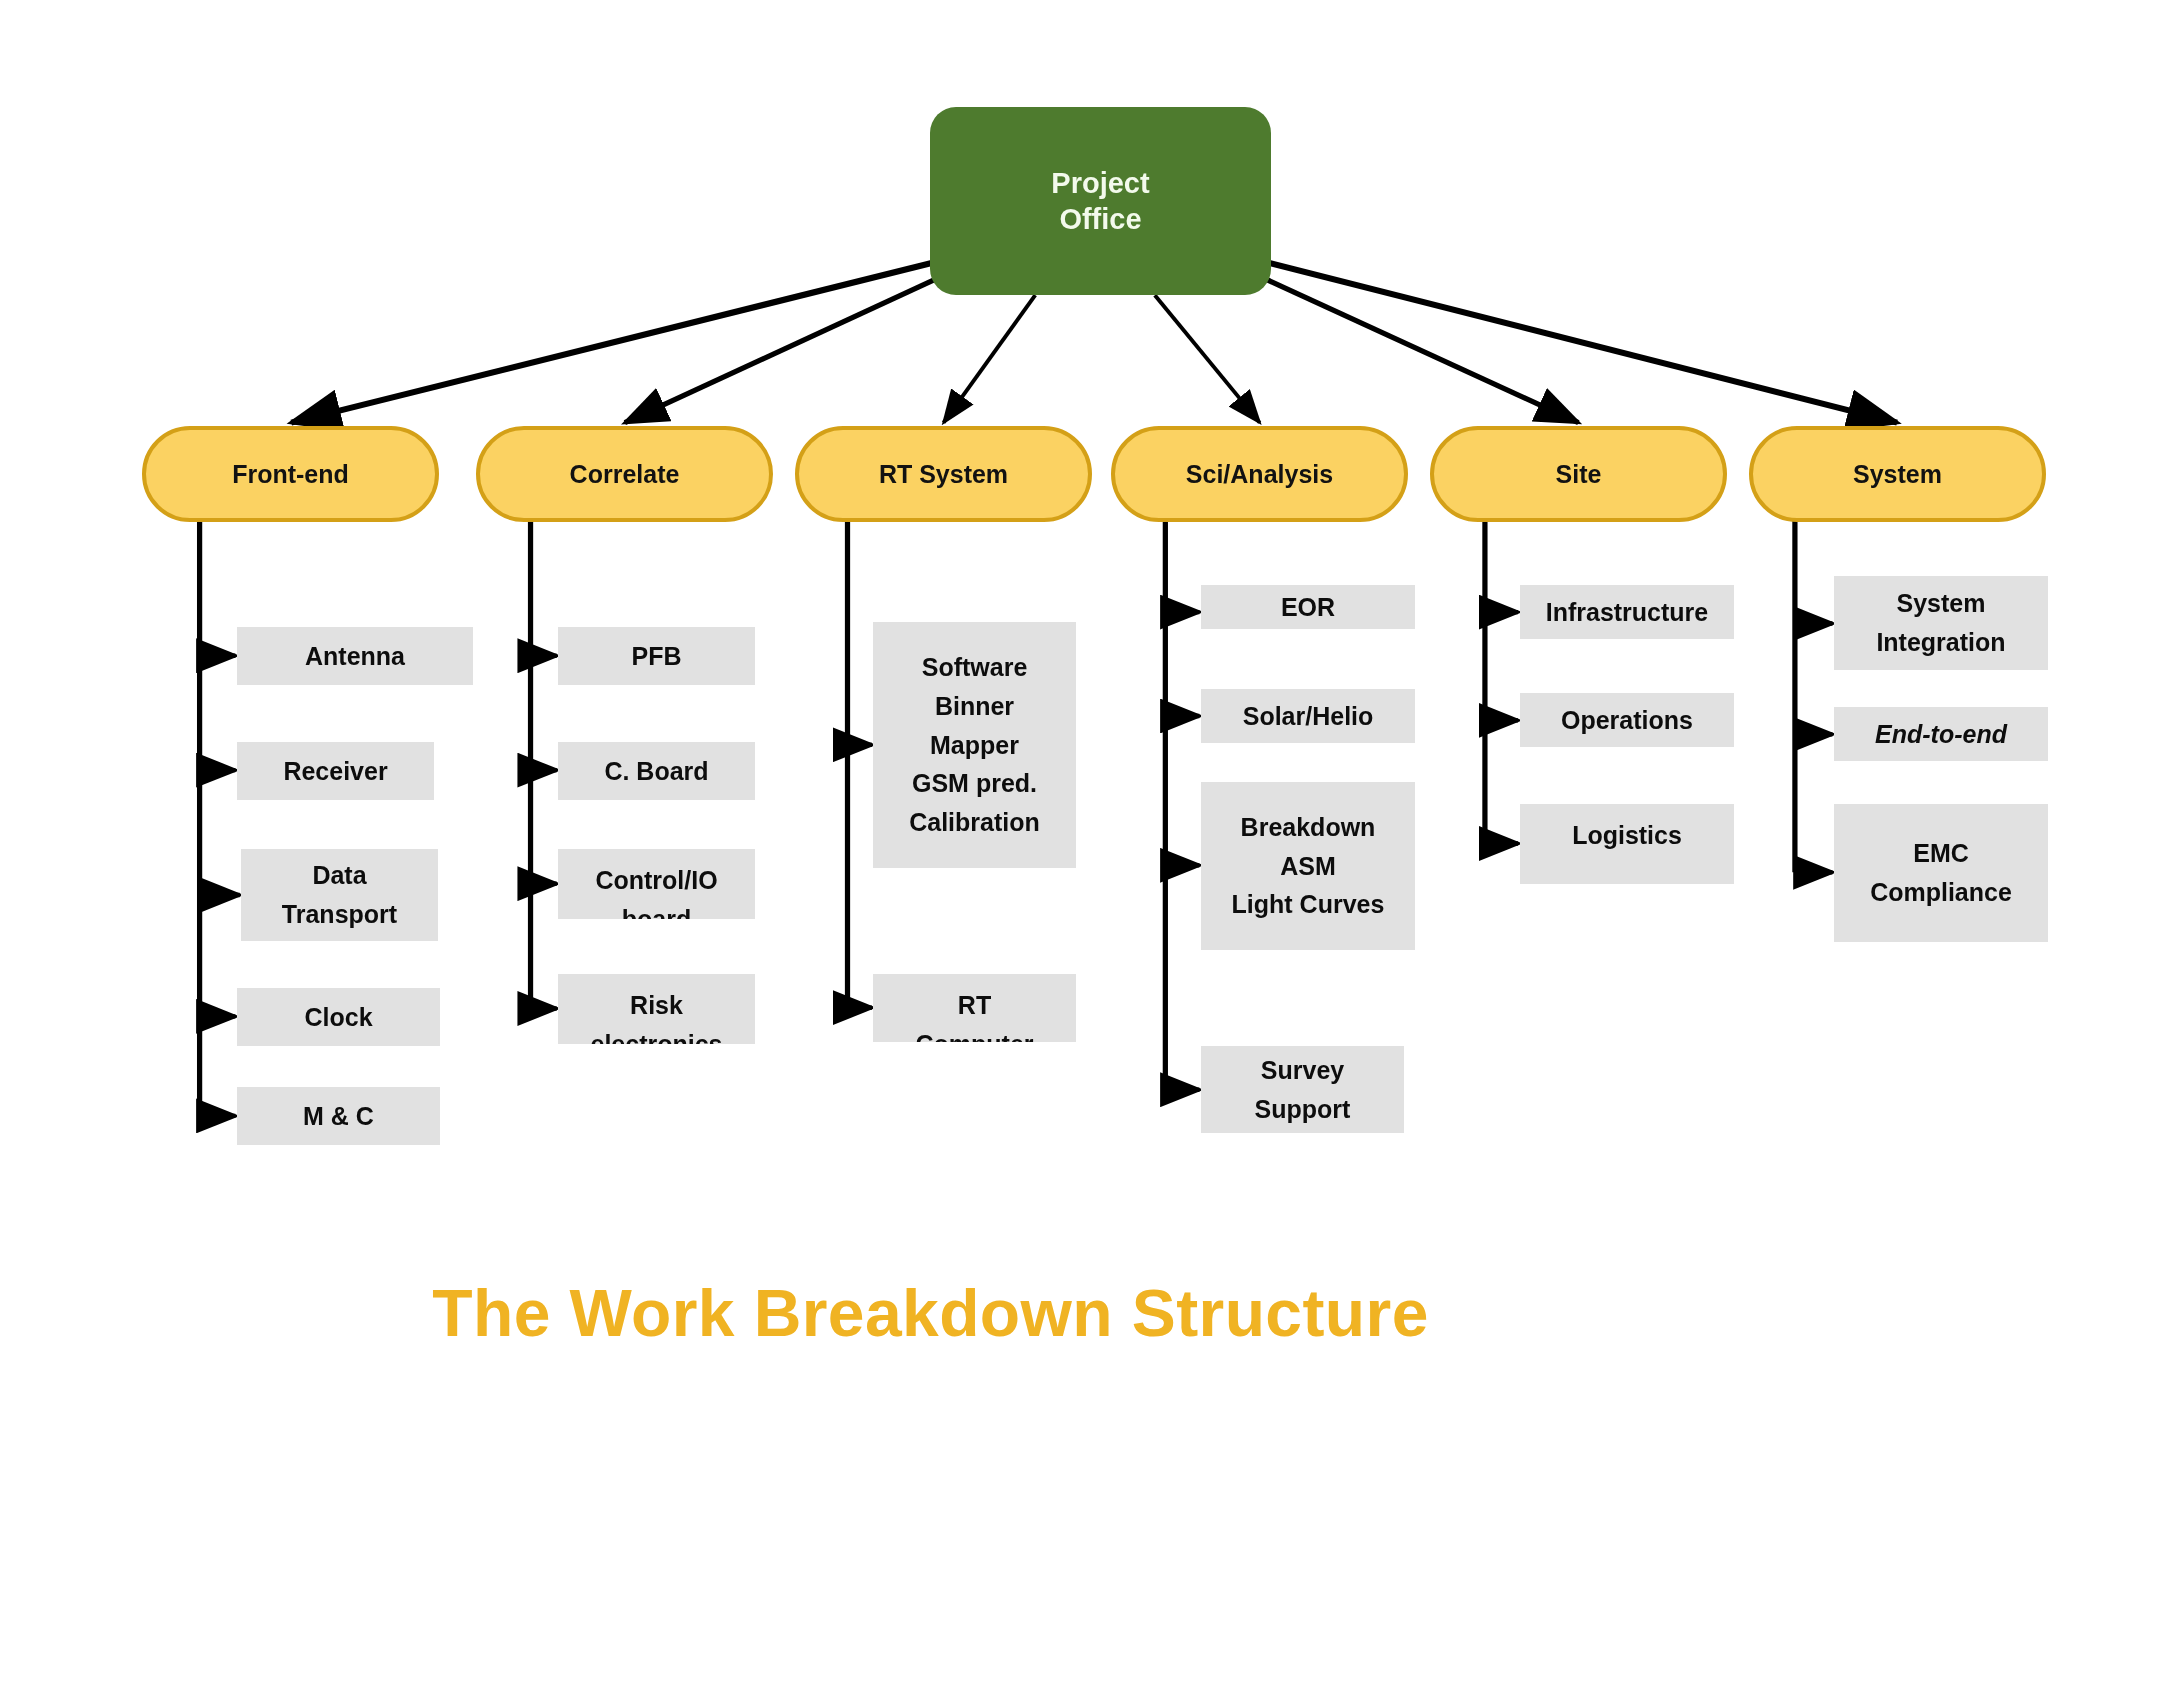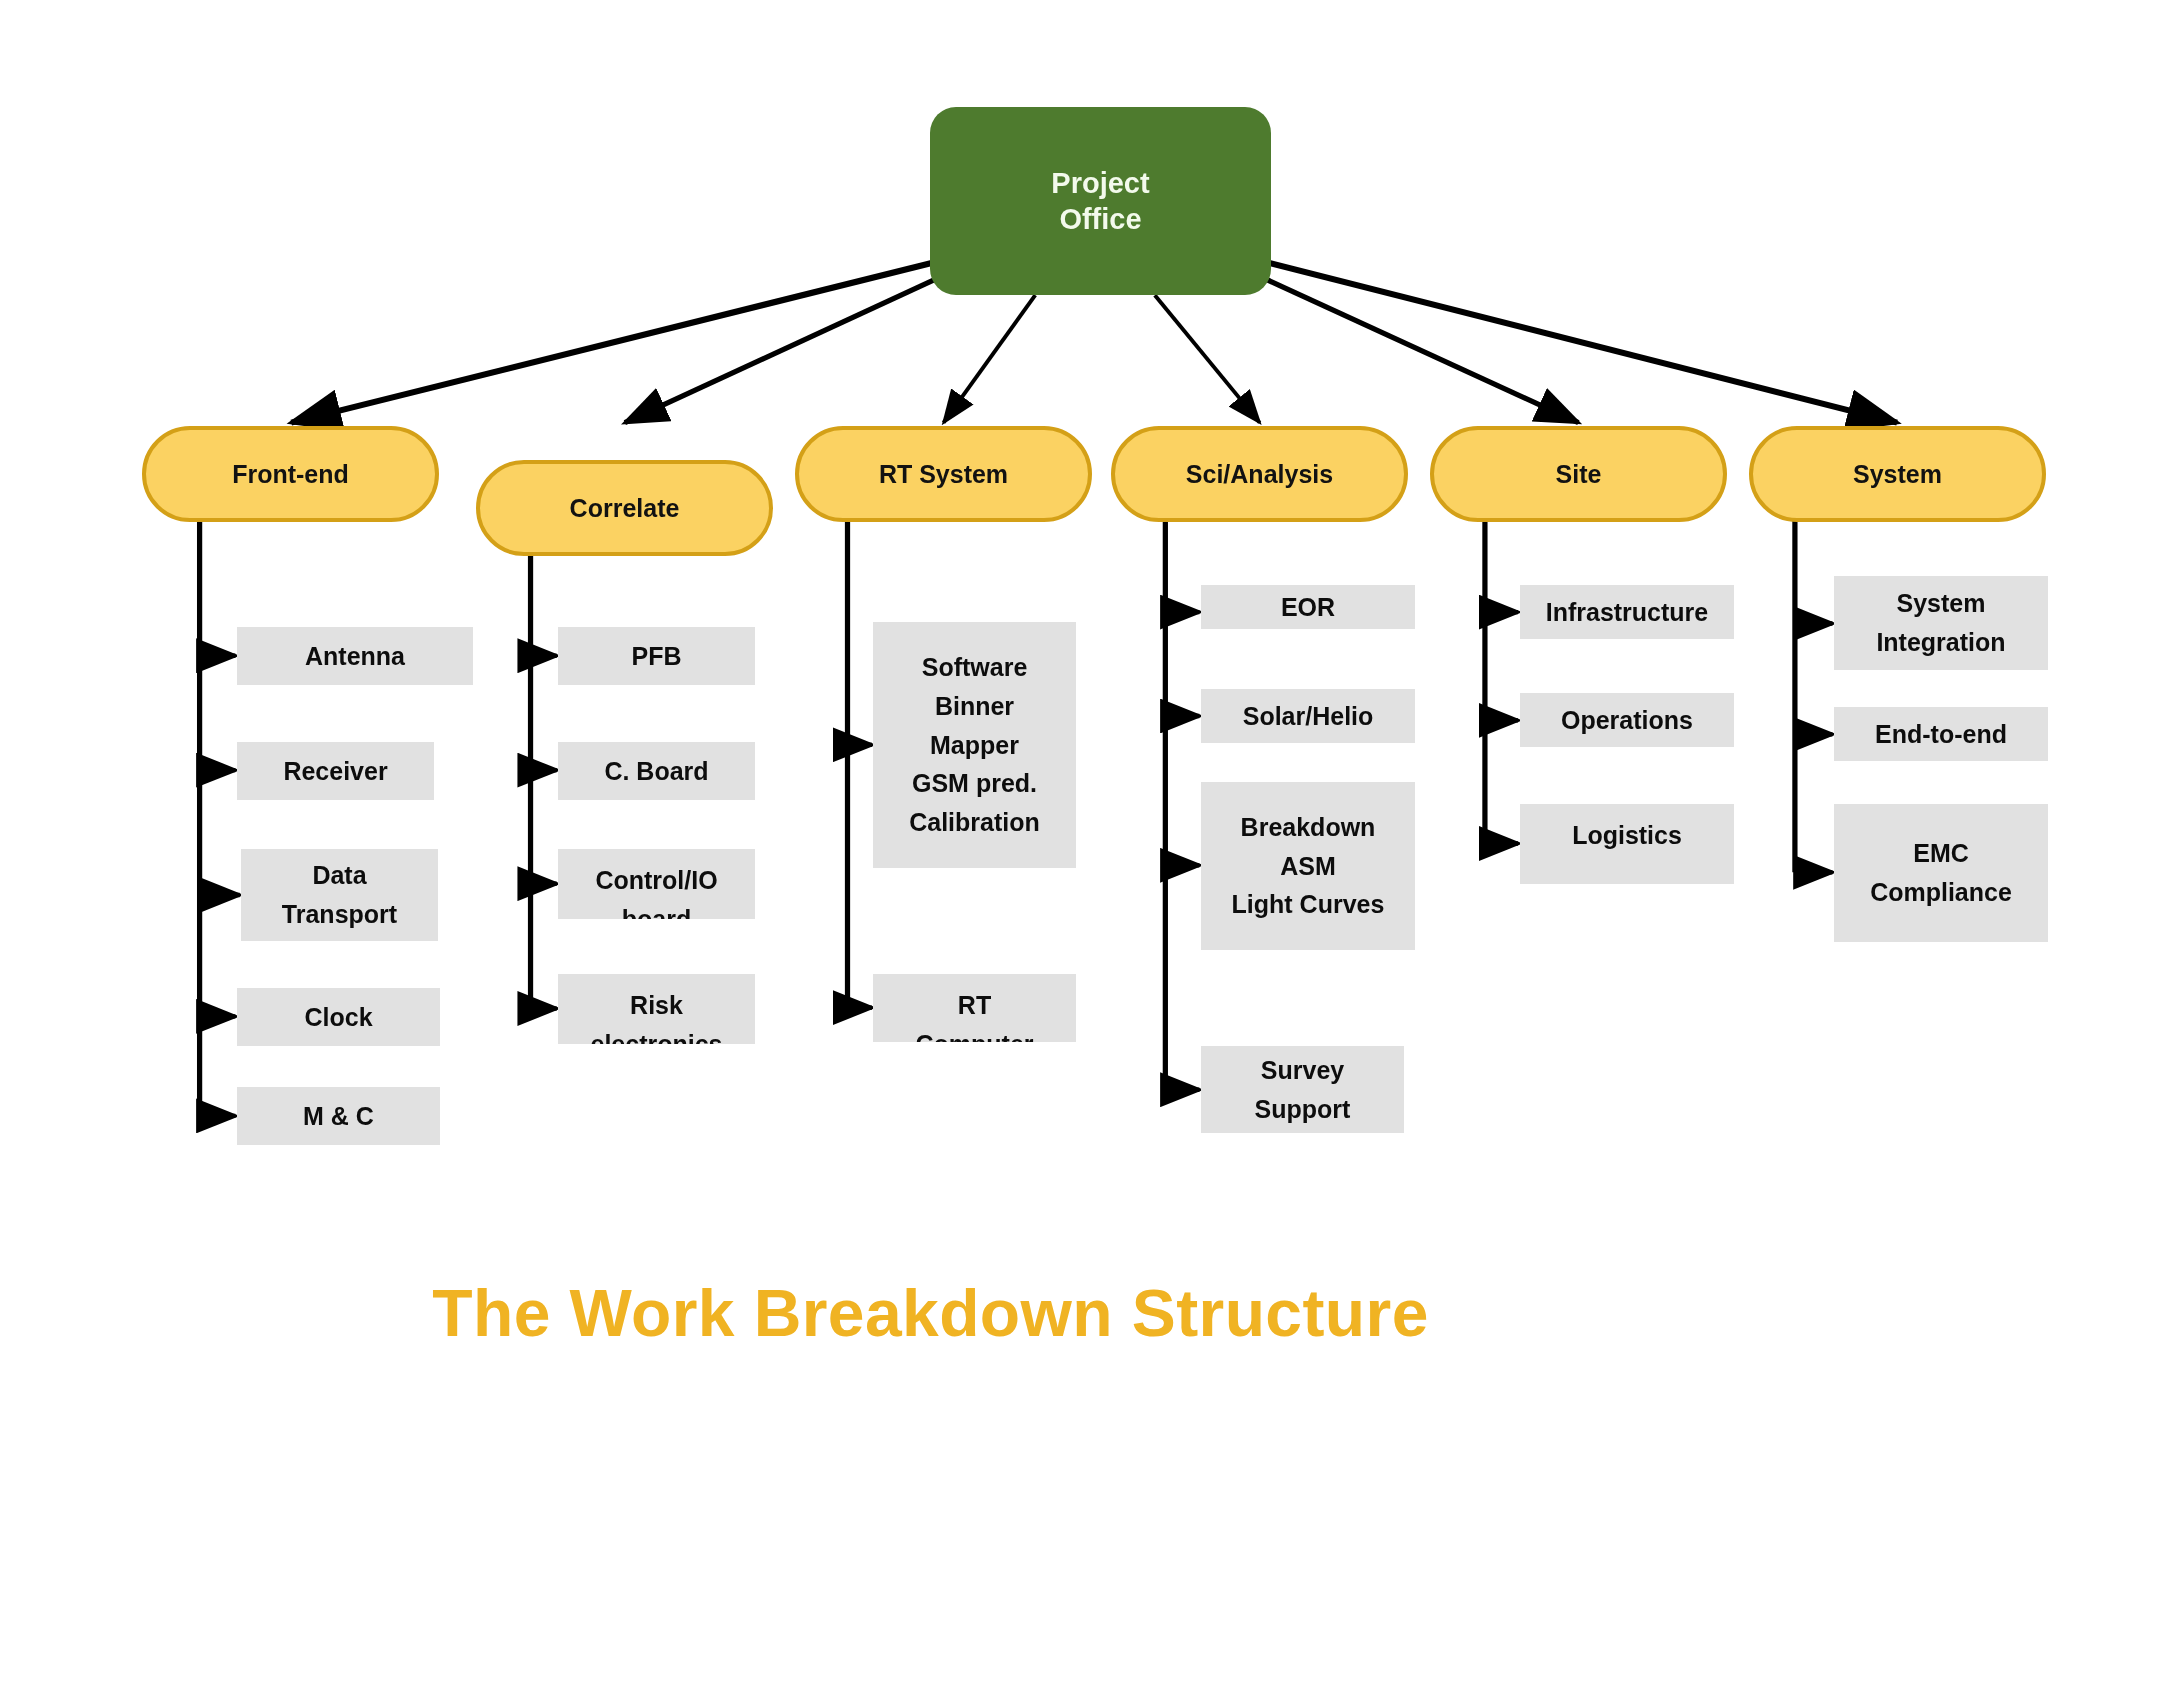--- a/index.html
+++ b/index.html
@@ -172,21 +172,21 @@
       <div class="leaf-box" style="left: 241px; top: 849px; width: 197px; height: 92px; background: rgb(225, 225, 225);">
         <span class="leaf-line">Data</span>
         <span class="leaf-line">Transport</span>
       </div>
       <div class="leaf-box" style="left: 237px; top: 988px; width: 203px; height: 58px; background: rgb(225, 225, 225);">
         <span class="leaf-line">Clock</span>
       </div>
       <div class="leaf-box" style="left: 237px; top: 1087px; width: 203px; height: 58px; background: rgb(225, 225, 225);">
         <span class="leaf-line">M &amp; C</span>
       </div>
-      <div class="pill-node" style="left: 476px; top: 426px; width: 297px; height: 96px; background: rgb(251, 210, 98); border-color: rgb(212, 160, 23); margin-top: 34px;">
+      <div class="pill-node" style="left: 476px; top: 426px; width: 297px; height: 96px; background: rgb(251, 210, 98); border-color: rgb(212, 160, 23);">
         <span>Correlate</span>
       </div>
       <div class="leaf-box" style="left: 558px; top: 627px; width: 197px; height: 58px; background: rgb(225, 225, 225);">
         <span class="leaf-line">PFB</span>
       </div>
       <div class="leaf-box" style="left: 558px; top: 742px; width: 197px; height: 58px; background: rgb(225, 225, 225);">
         <span class="leaf-line">C. Board</span>
       </div>
       <div class="leaf-box clip-top" style="left: 558px; top: 849px; width: 197px; height: 70px; background: rgb(225, 225, 225);">
         <span class="leaf-line">Control/IO</span>
@@ -240,21 +240,21 @@
       <div class="leaf-box clip-top" style="left: 1520px; top: 804px; width: 214px; height: 80px; background: rgb(225, 225, 225);">
         <span class="leaf-line">Logistics</span>
       </div>
       <div class="pill-node" style="left: 1749px; top: 426px; width: 297px; height: 96px; background: rgb(251, 210, 98); border-color: rgb(212, 160, 23);">
         <span>System</span>
       </div>
       <div class="leaf-box" style="left: 1834px; top: 576px; width: 214px; height: 94px; background: rgb(225, 225, 225);">
         <span class="leaf-line">System</span>
         <span class="leaf-line">Integration</span>
       </div>
-      <div class="leaf-box" style="left: 1834px; top: 707px; width: 214px; height: 54px; background: rgb(225, 225, 225);">
+      <div class="leaf-box" style="left: 1834px; top: 707px; width: 214px; height: 54px; background: rgb(225, 225, 225); font-style: italic;">
         <span class="leaf-line">End-to-end</span>
       </div>
       <div class="leaf-box" style="left: 1834px; top: 804px; width: 214px; height: 138px; background: rgb(225, 225, 225);">
         <span class="leaf-line">EMC</span>
         <span class="leaf-line">Compliance</span>
       </div>
     </div>
 
   <div class="caption" id="caption" style="top: 1275px; color: rgb(240, 179, 35);">The Work Breakdown Structure</div>
 

